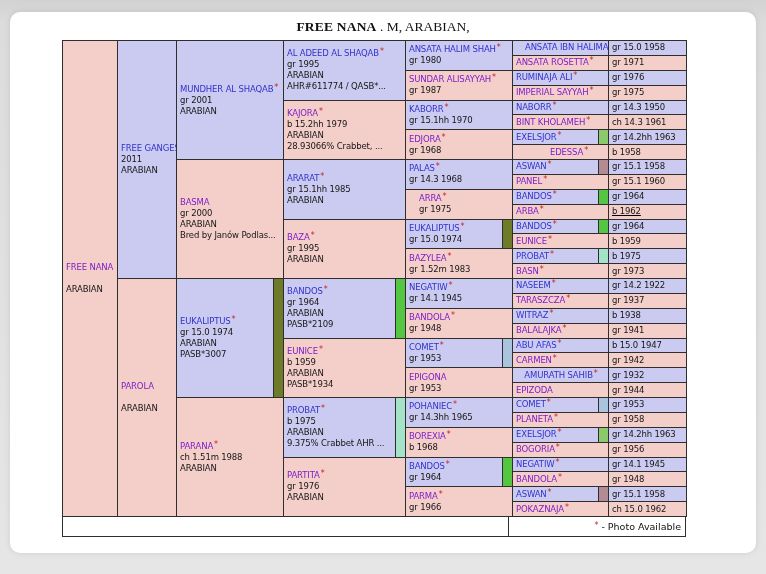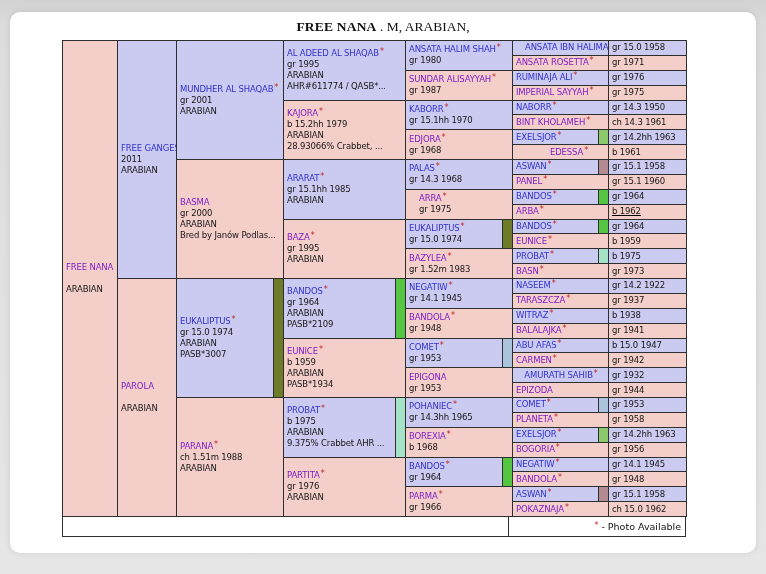--- a/index.html
+++ b/index.html
@@ -334,21 +334,21 @@
         <div class="cell male" style="grid-area: 5 / 7 / span 1;">
           <div class="dl">gr 14.3 1950</div>
         </div>
         <div class="cell female" style="grid-area: 6 / 7 / span 1;">
           <div class="dl">ch 14.3 1961</div>
         </div>
         <div class="cell male" style="grid-area: 7 / 7 / span 1;">
           <div class="dl">gr 14.2hh 1963</div>
         </div>
         <div class="cell female" style="grid-area: 8 / 7 / span 1;">
-          <div class="dl">b 1961</div>
+          <div class="dl">b 1958</div>
         </div>
         <div class="cell male" style="grid-area: 9 / 7 / span 1;">
           <div class="dl">gr 15.1 1958</div>
         </div>
         <div class="cell female" style="grid-area: 10 / 7 / span 1;">
           <div class="dl">gr 15.1 1960</div>
         </div>
         <div class="cell male" style="grid-area: 11 / 7 / span 1;">
           <div class="dl">gr 1964</div>
         </div>

